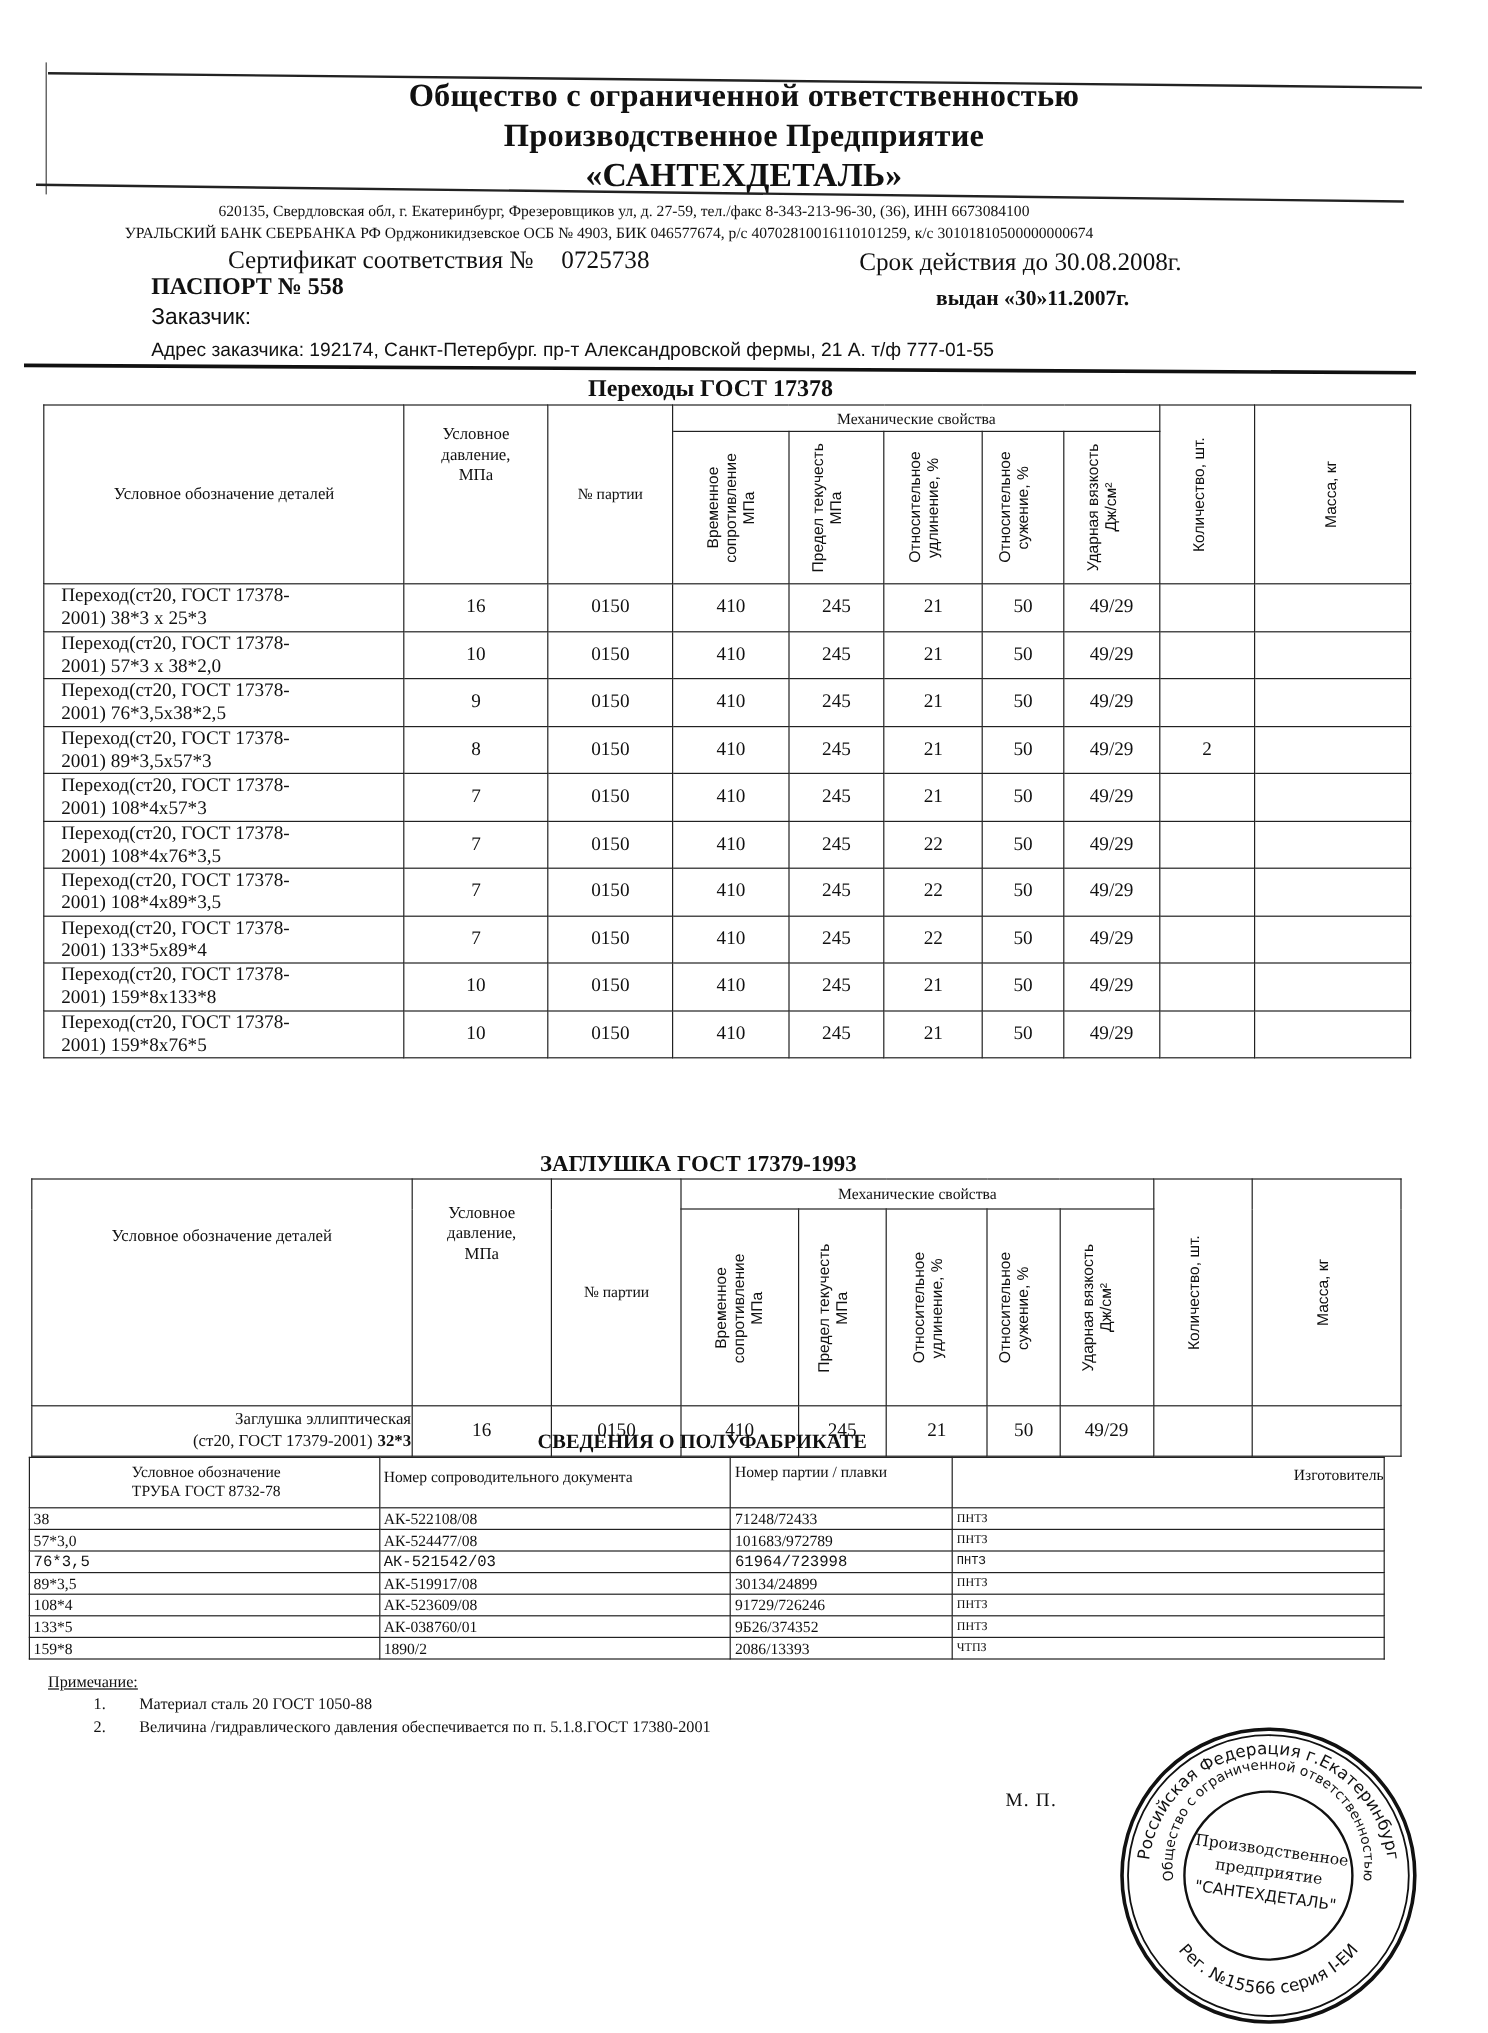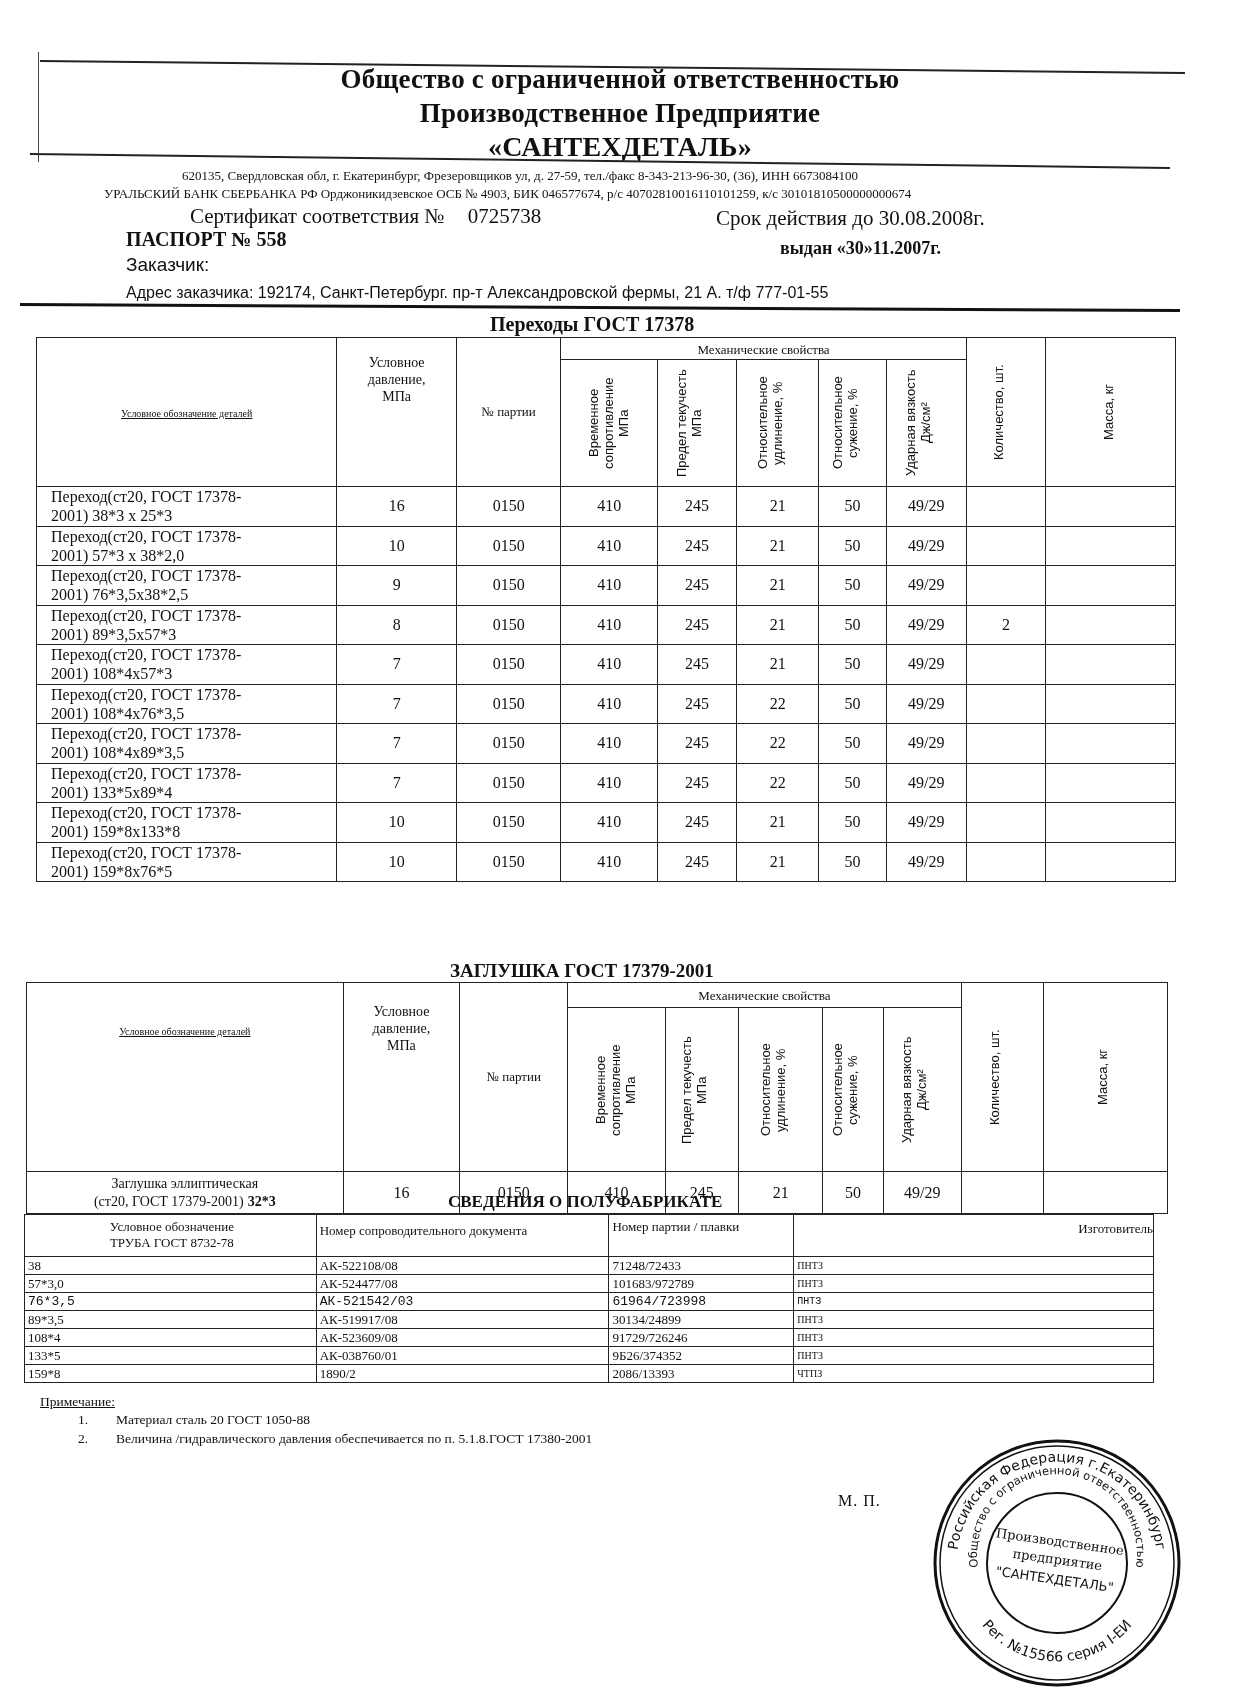--- a/index.html
+++ b/index.html
@@ -7,21 +7,21 @@
   .abs { position: absolute; }
   .hline { position: absolute; background: #222; height: 2px; }
   .center { text-align: center; }
   .company { left: 0; width: 1240px; top: 62px; font-size: 27px; font-weight: bold; line-height: 34px; letter-spacing: 0.2px; }
   .addr { font-size: 13px; white-space: nowrap; }
   .cert { font-size: 21px; white-space: nowrap; }
   .bold { font-weight: bold; }
   table { border-collapse: collapse; position: absolute; font-family: "Liberation Serif", serif; }
   td, th { border: 1.3px solid #222; padding: 0; font-weight: normal; }
   .t1 td, .t1 th { font-size: 16px; }
-  .hdr-small { font-size: 10px; text-decoration: underline; }
+  .hdr-small { font-size: 14px; }
   .vert { writing-mode: vertical-rl; transform: rotate(180deg); font-family: "Liberation Sans", sans-serif; font-size: 13px; line-height: 15px; margin: auto; text-align: center; }
   .desc { text-align: left; padding-left: 14px !important; line-height: 19px; font-size: 15.5px; }
   .num { text-align: center; font-size: 16px; }
   .section-title { font-size: 20px; font-weight: bold; white-space: nowrap; }
   .t3 td, .t3 th { font-size: 13px; text-align: left; padding-left: 3px; }
   .t3 .mfr { font-size: 10px; }
   .notes { font-size: 13.5px; }
   .stamp { position: absolute; left: 930px; top: 1436px; width: 254px; height: 254px; }
 </style>
 </head>
@@ -252,21 +252,21 @@
         <td class="num">245</td>
         <td class="num">21</td>
         <td class="num">50</td>
         <td class="num">49/29</td>
         <td class="num"></td>
         <td class="num"></td>
       </tr>
     </tbody>
 </table>
 
-<div class="abs section-title" style="left:450px; top:960px; font-size:19px;">ЗАГЛУШКА ГОСТ 17379-2001</div>
+<div class="abs section-title" style="left:450px; top:960px; font-size:19px;">ЗАГЛУШКА ГОСТ 17379-1993</div>
 
 <table class="t1" style="left:26px; top:982px; width:1142px;">
   <colgroup>
     <col style="width:293px">
       <col style="width:108px">
       <col style="width:100px">
       <col style="width:90px">
       <col style="width:68px">
       <col style="width:78px">
       <col style="width:56px">
@@ -304,21 +304,21 @@
       <th>
           <div class="vert" style="height:112px; width:46px;">Относительное сужение, %</div>
         </th>
       <th>
           <div class="vert" style="height:112px; width:46px;">Ударная вязкость Дж/см²</div>
         </th>
     </tr>
   </thead>
   <tbody id="t2-body">
       <tr style="height: 42px;">
-        <td style="text-align: center; font-size: 14px; line-height: 18px;">
+        <td style="text-align: right; font-size: 14px; line-height: 18px;">
           <div>Заглушка эллиптическая</div>
           <div><span>(ст20, ГОСТ 17379-2001)</span><span style="font-weight: bold; margin-left: 4px;">32*3</span></div>
         </td>
         <td class="num">16</td>
         <td class="num">0150</td>
         <td class="num">410</td>
         <td class="num">245</td>
         <td class="num">21</td>
         <td class="num">50</td>
         <td class="num">49/29</td>

